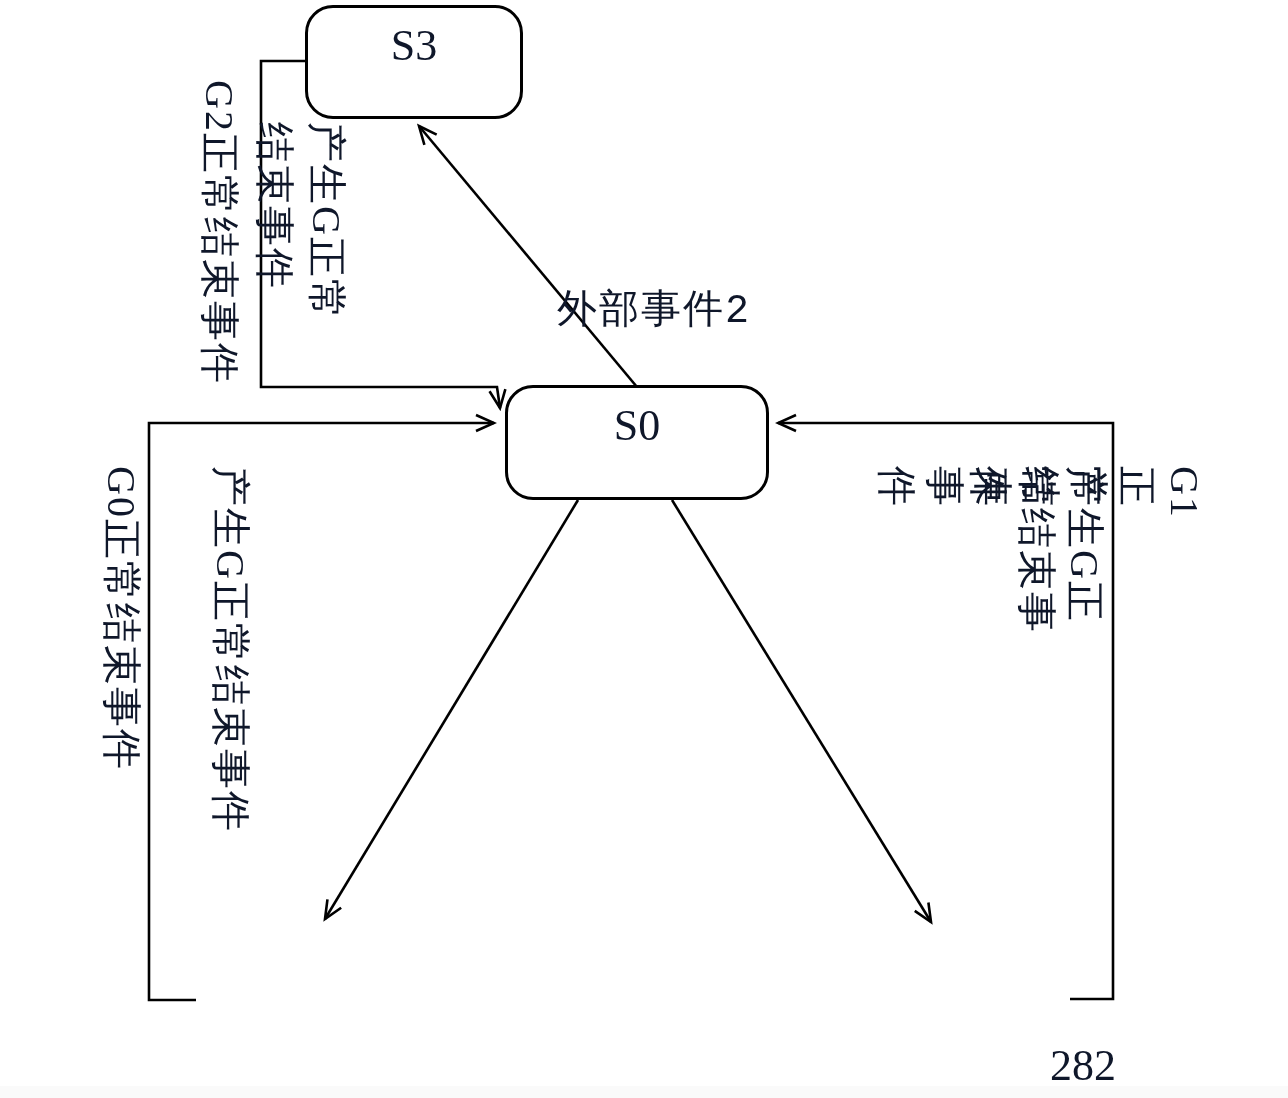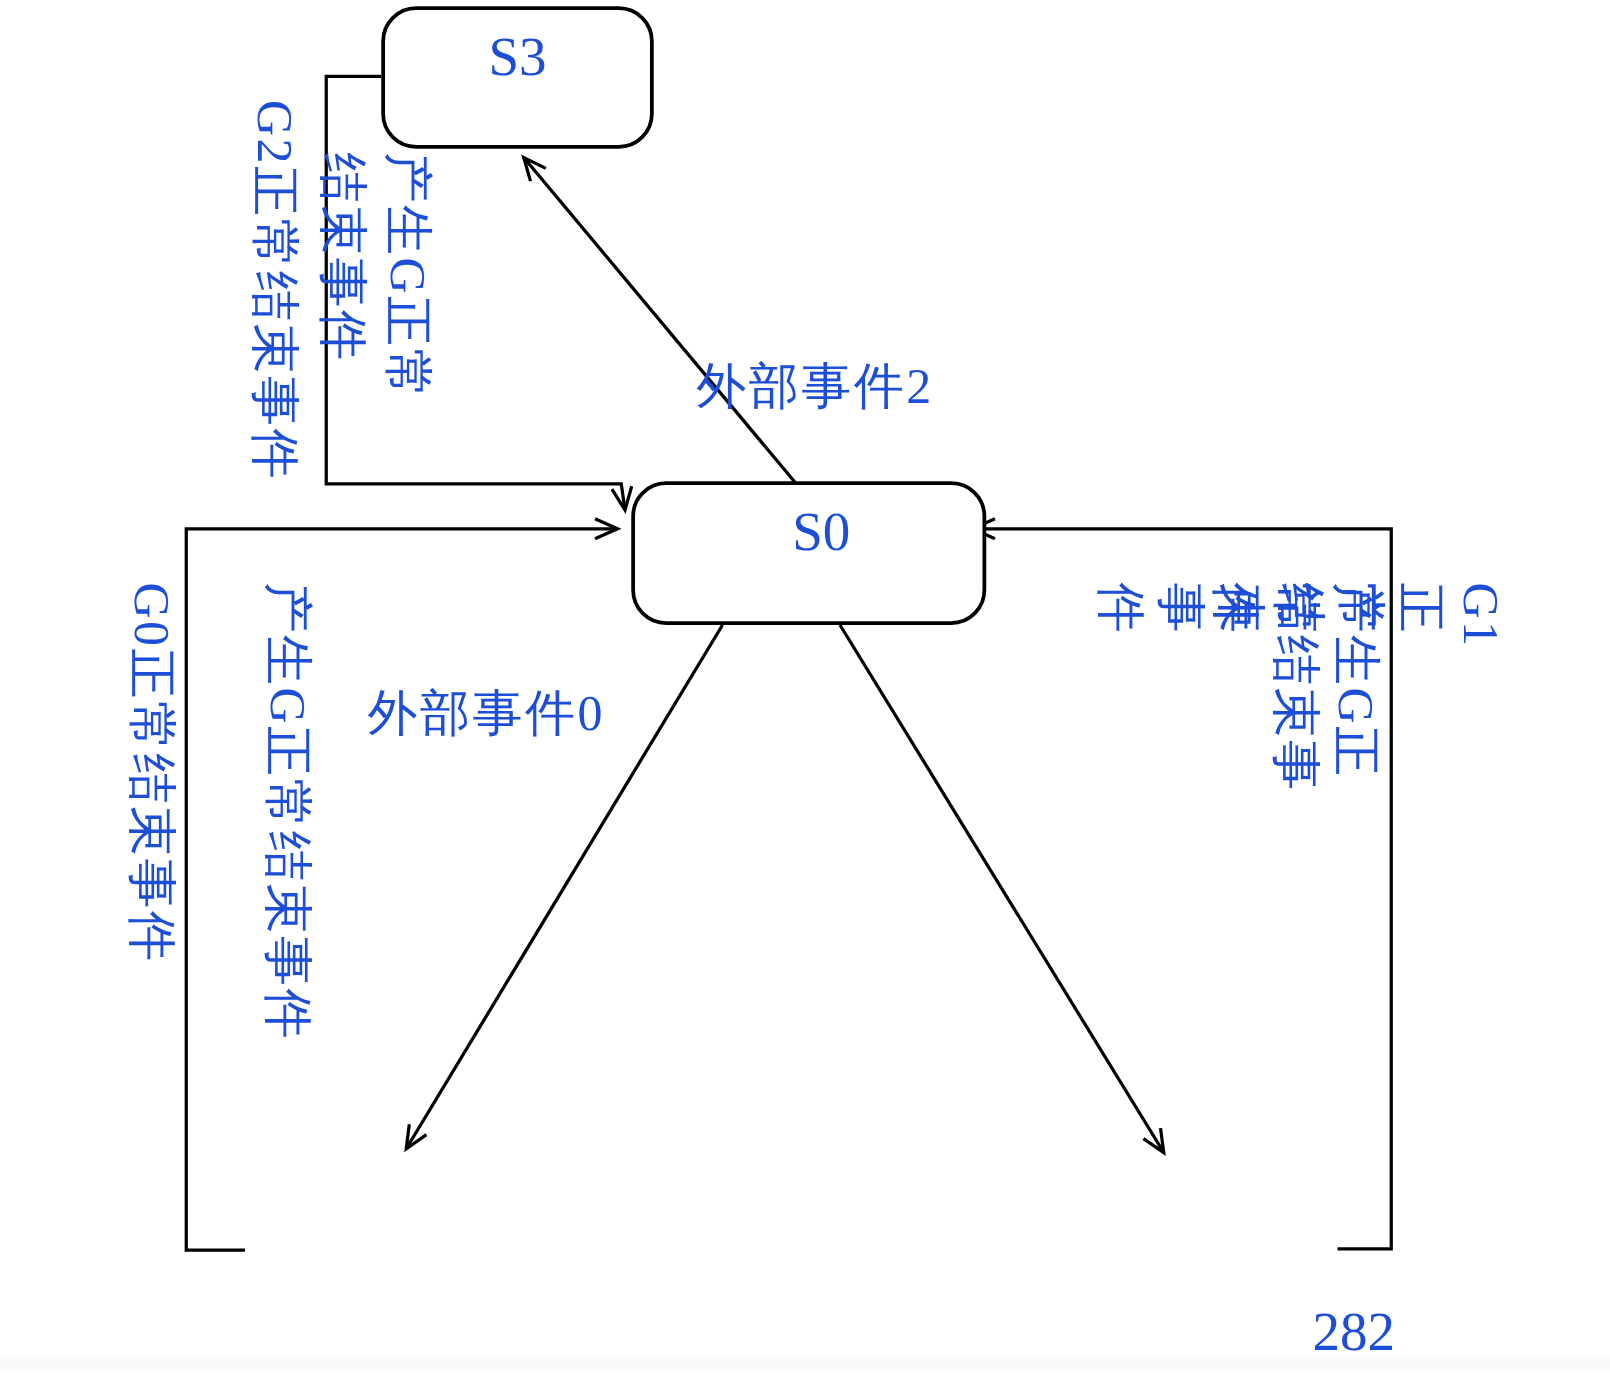--- a/index.html
+++ b/index.html
@@ -1,30 +1,30 @@
 <!DOCTYPE html>
 <html><head>
 <meta charset="utf-8">
 <style>
   html,body{margin:0;padding:0;background:#ffffff;}
   .canvas{
     position:relative;width:1288px;height:1098px;background:#ffffff;
-    font-family:"Liberation Serif","DejaVu Serif",serif;color:#1d4ed8;
+    font-family:"Liberation Serif","DejaVu Serif",serif;color:#0f172a;
     overflow:hidden;
   }
   .wires{position:absolute;left:0;top:0;z-index:1;}
   .state{
     position:absolute;z-index:2;background:#ffffff;
     border:3px solid #000;border-radius:28px;
     display:flex;justify-content:center;align-items:flex-start;
     font-size:44px;
   }
   .state .slabel{margin-top:12px;}
   .hlabel{
-    position:absolute;z-index:3;font-size:40px;letter-spacing:2px;white-space:nowrap;
+    position:absolute;z-index:3;font-size:40px;letter-spacing:2px;white-space:nowrap;font-family:Liberation Mono, monospace;
   }
   .vlabel{
     position:absolute;z-index:3;font-size:40px;line-height:48px;letter-spacing:2px;
     white-space:pre-line;transform-origin:0 0;transform:rotate(90deg);
   }
   .vlabel.twocol{line-height:52px;}
   .pagenum{
     position:absolute;z-index:3;font-size:44px;
     font-family:Liberation Serif, serif;
   }
@@ -57,29 +57,28 @@
 
     <path d="M196,1000 L149,1000 L149,423 L494,423" fill="none" stroke="#000" stroke-width="2.6" marker-end="url(#arrow)"></path>
 
     <path d="M1070,999 L1113,999 L1113,423 L778,423" fill="none" stroke="#000" stroke-width="2.6" marker-end="url(#arrow)"></path>
   </svg>
 
   <div class="state" style="left:305px;top:5px;width:212px;height:108px;">
     <span class="slabel">S3</span>
   </div>
 
-  <div class="state" style="left:505px;top:385px;width:258px;height:109px;padding-left:20px;">
+  <div class="state" style="left:505px;top:385px;width:258px;height:109px;">
     <span class="slabel">S0</span>
   </div>
 
 
 
   <div class="hlabel" style="left:557px;top:281px;">外部事件2</div>
 
-  <div class="hlabel" style="left:294px;top:543px;">外部事件0</div>
 
 
   <div class="vlabel" style="left:243px;top:80px;">G2正常结束事件</div>
 
   <div class="vlabel twocol" style="left:352px;top:122px;">产生G正常
 结束事件</div>
 
   <div class="vlabel" style="left:145px;top:466px;">G0正常结束事件</div>
 
   <div class="vlabel" style="left:254px;top:466px;">产生G正常结束事件</div>

